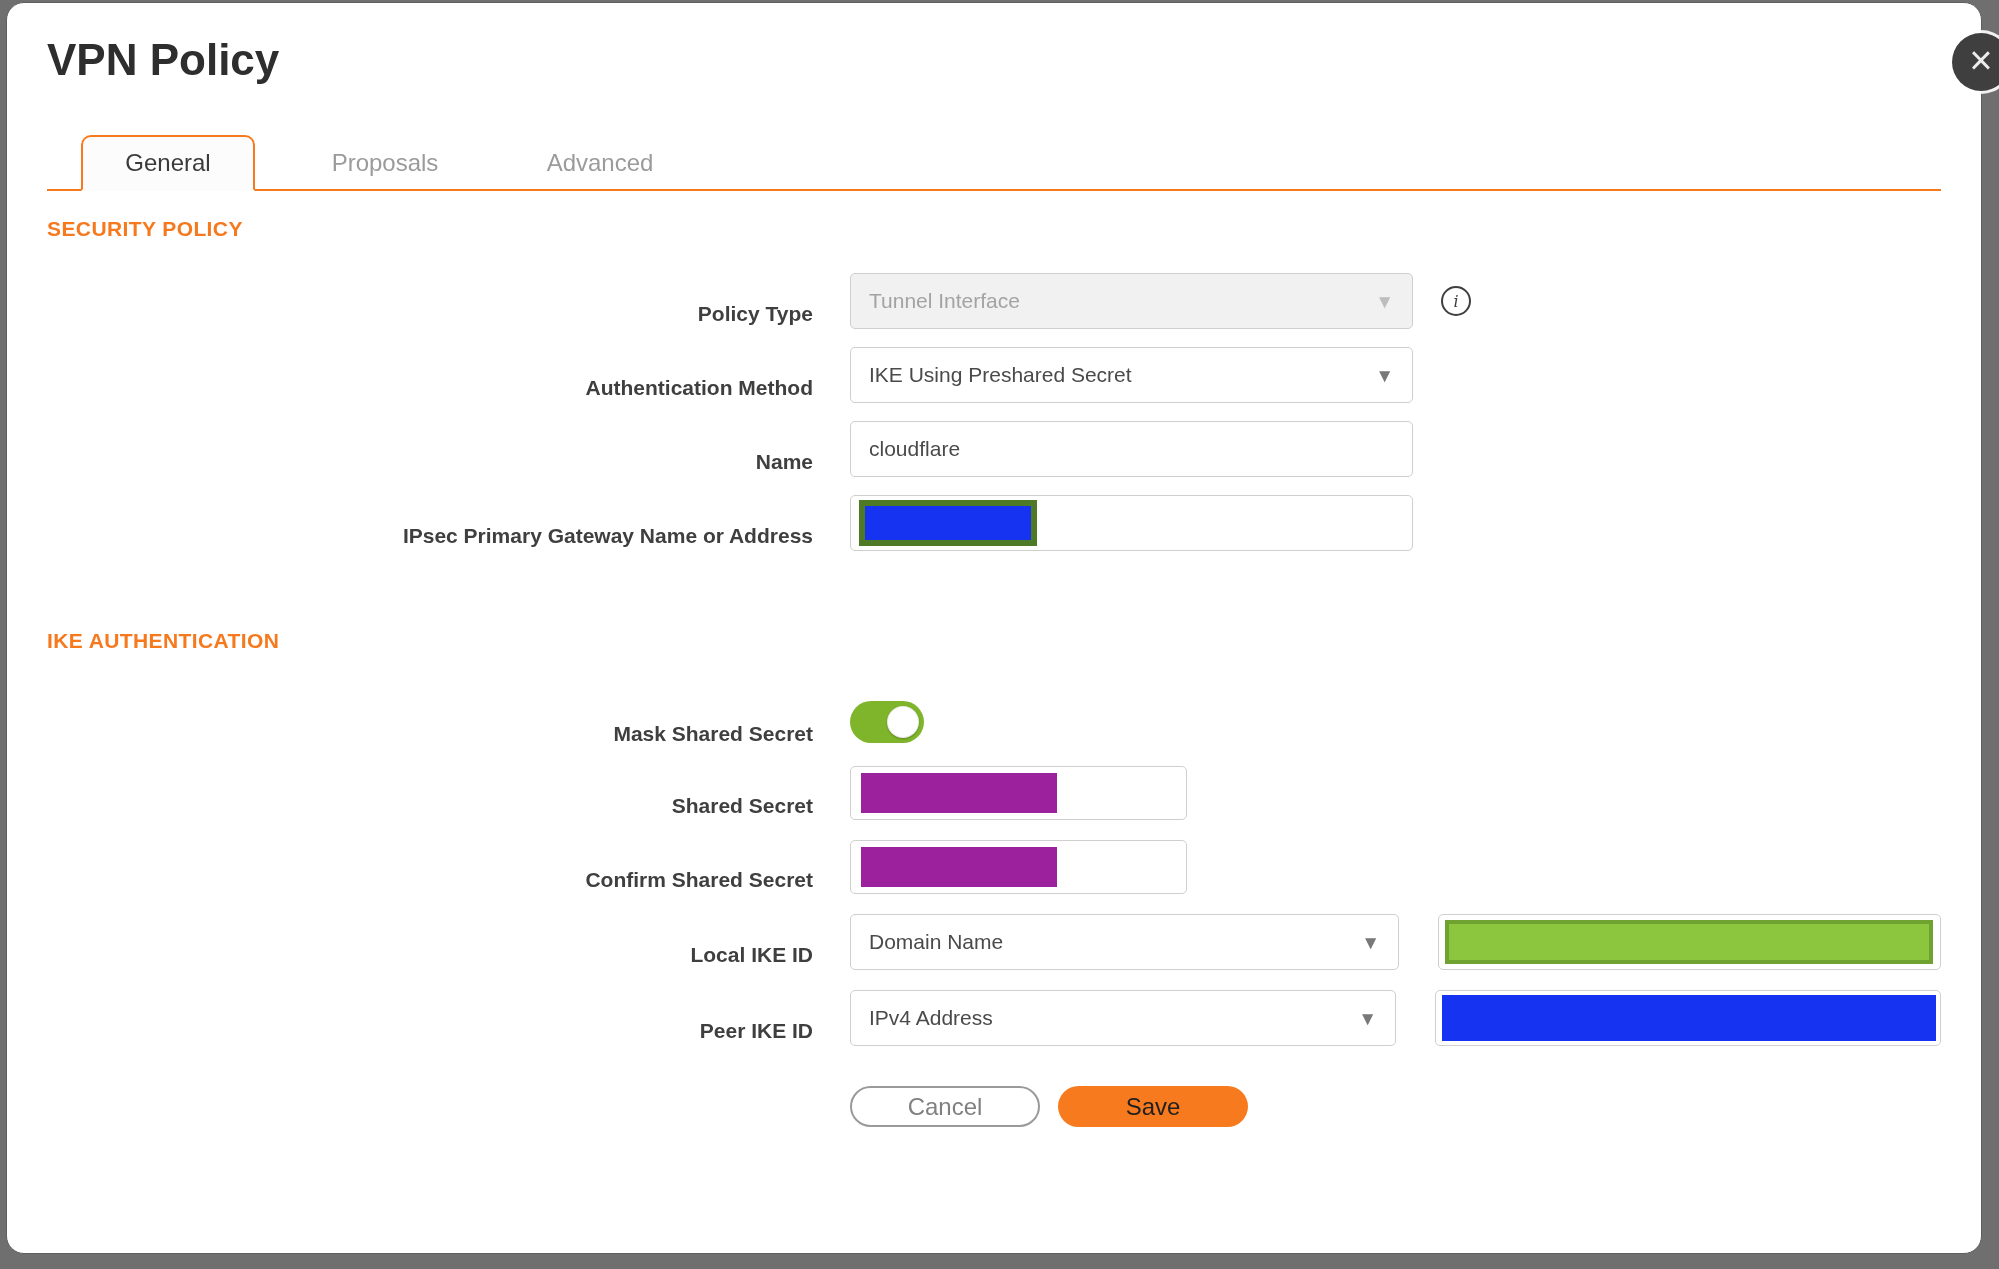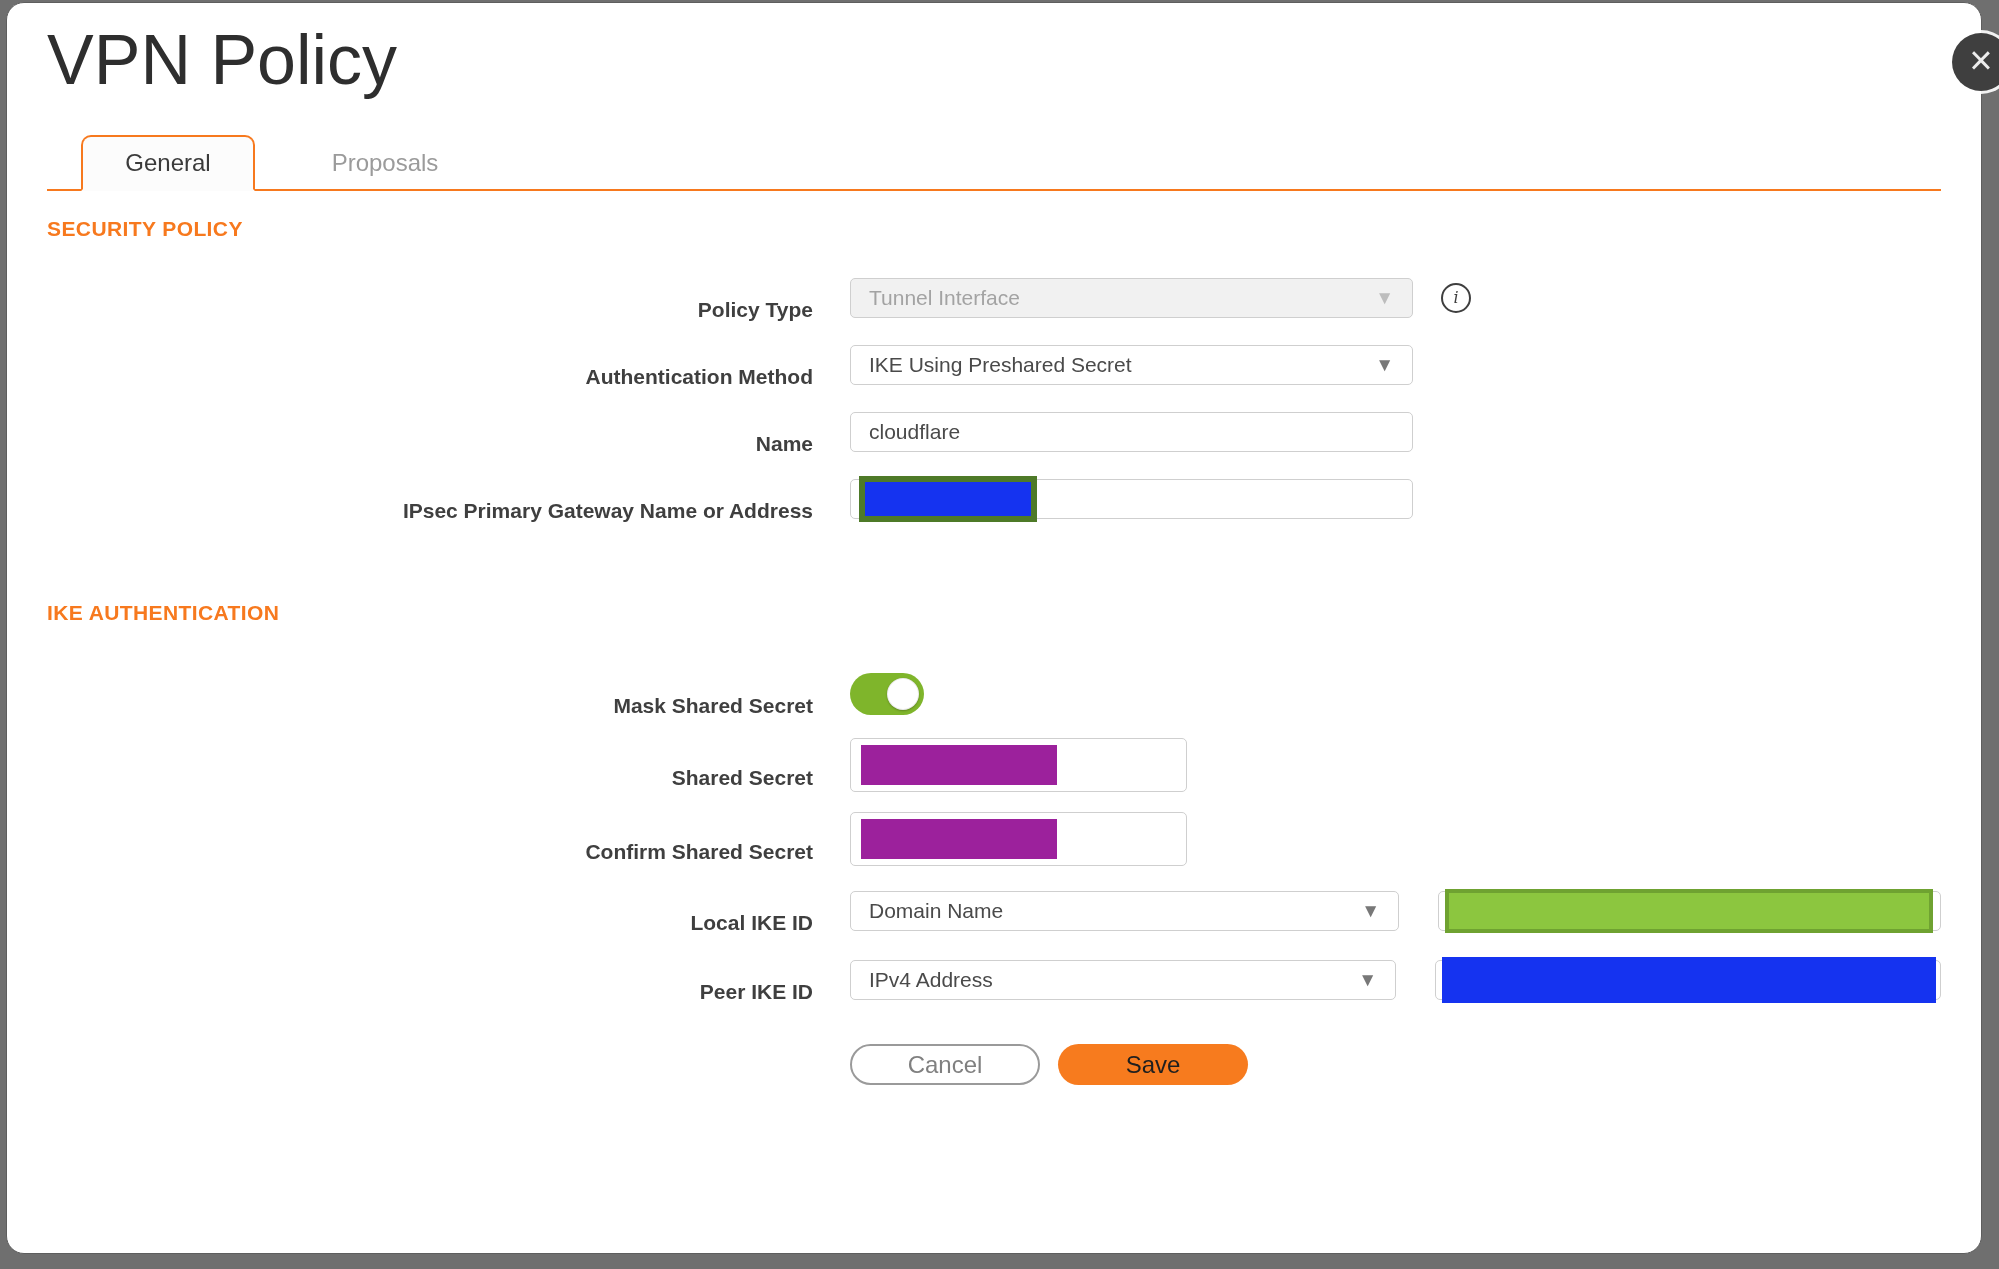--- a/index.html
+++ b/index.html
@@ -15,21 +15,21 @@
     padding:0 40px;box-sizing:border-box;
   }
   .close-btn{
     position:absolute;top:30px;right:-29px;width:58px;height:58px;border-radius:50%;
     background:#3f3f3f;border:none;cursor:pointer;
     box-shadow:0 0 0 3px rgba(255,255,255,.9);
     display:flex;align-items:center;justify-content:center;padding:0;
   }
   .close-x{color:#ededed;font-size:40px;font-weight:300;line-height:1;margin-top:-4px;}
   .title{
-    margin:24px 0 12px 0;font-size:70px;font-weight:400;color:#2e2e2e;line-height:66px;
+    margin:24px 0 12px 0;font-size:44px;font-weight:700;color:#2e2e2e;line-height:66px;
   }
   .tabs{
     display:flex;align-items:flex-end;margin-top:42px;
     border-bottom:2px solid var(--accent,#F7791E);
   }
   .tab{
     width:170px;text-align:center;font-size:24px;color:#9b9b9b;
     padding:12px 0;cursor:pointer;background:transparent;
   }
   .tab.active{
@@ -46,21 +46,21 @@
   .section-heading.ike{margin-top:78px;margin-bottom:44px;}
   .section-heading.sec{margin-bottom:32px;}
   .row{display:flex;align-items:center;margin-bottom:18px;}
   .row.mb20{margin-bottom:20px;}
   .lbl{
     width:766px;text-align:right;font-size:21px;font-weight:bold;color:#3f3f3f;
     margin-right:37px;flex:none;margin-top:25px;
   }
   .select,.tinput{
     box-sizing:border-box;background:#fff;border:1px solid #cfcfcf;border-radius:5px;
-    height:40px;display:flex;align-items:center;position:relative;
+    height:56px;display:flex;align-items:center;position:relative;
     font-size:21px;color:#4a4a4a;padding:0 18px;
   }
   .w-main{width:563px;}
   .w-sm{width:337px;height:54px;}
   .w-idsel{width:552px;gap:8px;}
   .w-idval{width:506px;margin-left:39px;padding:0 6px;}
   .select{cursor:pointer;justify-content:space-between;}
   .select.disabled{background:#f1f1f1;color:#a3a3a3;cursor:default;}
   .caret{font-size:19px;color:#787878;margin-left:12px;line-height:1;}
   .select.disabled .caret{color:#bdbdbd;}
@@ -103,20 +103,21 @@
 
   <button class="close-btn">
     <span class="close-x">×</span>
   </button>
 
   <h1 class="title">VPN Policy</h1>
 
   <div class="tabs">
     <div class="tab active">General</div>
     <div class="tab t2">Proposals</div>
+    <div class="tab t3">Advanced</div>
   </div>
 
   <div class="section-heading sec">SECURITY POLICY</div>
 
   <div class="row">
     <div class="lbl">Policy Type</div>
     <div class="select disabled w-main">
       <span>Tunnel Interface</span>
       <span class="caret">▼</span>
     </div>

